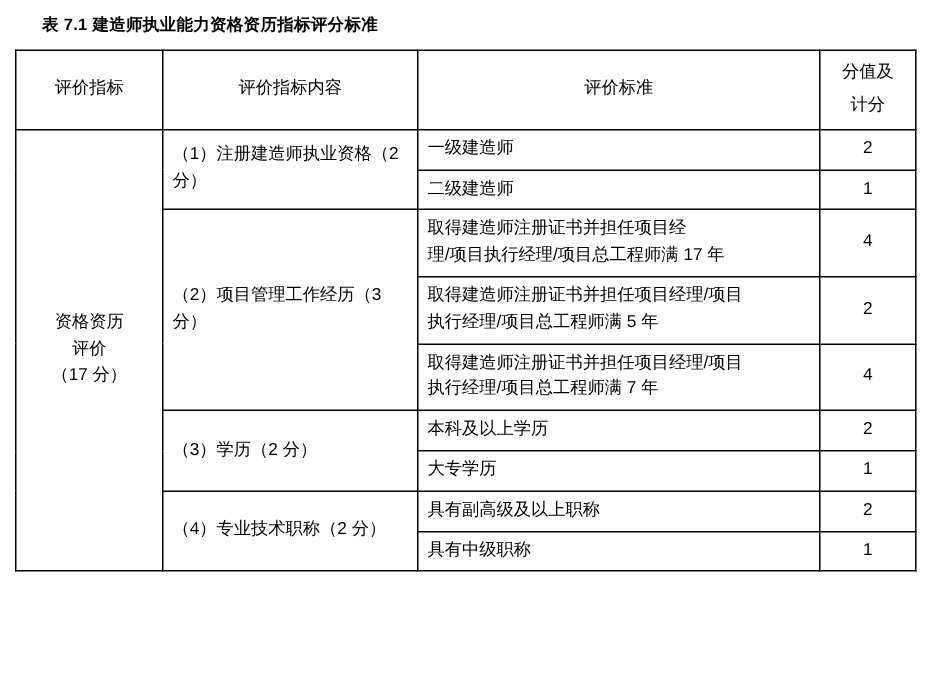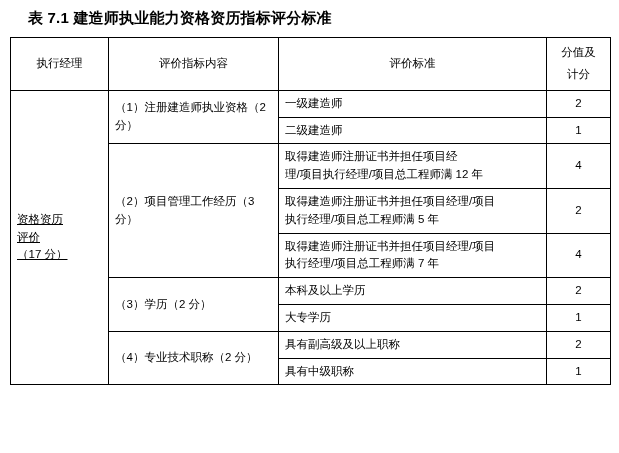--- a/index.html
+++ b/index.html
@@ -16,21 +16,21 @@
   }
   .page {
     position: relative;
     width: 619px;
     height: 453px;
     box-sizing: border-box;
     padding: 0;
   }
   .caption {
     font-family: "Liberation Sans", "DejaVu Sans", sans-serif;
-    font-size: 15px;
+    font-size: 11px;
     font-weight: bold;
     padding: 9px 0 9px 28px;
     letter-spacing: 0.2px;
     white-space: nowrap;
   }
   table.grid {
     border-collapse: collapse;
     table-layout: fixed;
     margin-left: 10px;
     width: 600px;
@@ -54,23 +54,22 @@
   }
   .c-center {
     text-align: center;
   }
   .col-a { width: 98px; }
   .col-b { width: 170px; }
   .col-c { width: 268px; }
   .col-d { width: 64px; }
 
   .cat-cell {
-    text-align: left;
+    text-align: center;
     line-height: 2.4;
-    text-decoration: underline;
   }
   .cat-cell span { display: block; }
   .crit {
     padding-left: 8px;
     margin-top: 40px;
   }
   .std {
     padding-left: 7px;
     padding-right: 4px;
   }
@@ -90,21 +89,21 @@
 
   <table class="grid">
     <colgroup>
       <col class="col-a">
       <col class="col-b">
       <col class="col-c">
       <col class="col-d">
     </colgroup>
     <tbody>
       <tr class="hdr">
-        <td class="c-center">执行经理</td>
+        <td class="c-center">评价指标</td>
         <td class="c-center">评价指标内容</td>
         <td class="c-center">评价标准</td>
         <td class="c-center two-line">
           <div>分值及</div>
           <div>计分</div>
         </td>
       </tr>
 
       <tr>
         <td class="cat-cell" rowspan="9">
@@ -119,21 +118,21 @@
 
       <tr>
         <td class="std">二级建造师</td>
         <td class="score">1</td>
       </tr>
 
       <tr>
         <td class="crit" rowspan="3">（2）项目管理工作经历（3 分）</td>
         <td class="std tall">
           <div>取得建造师注册证书并担任项目经</div>
-          <div>理/项目执行经理/项目总工程师满 12 年</div>
+          <div>理/项目执行经理/项目总工程师满 17 年</div>
         </td>
         <td class="score">4</td>
       </tr>
 
       <tr>
         <td class="std tall">
           <div>取得建造师注册证书并担任项目经理/项目</div>
           <div>执行经理/项目总工程师满 5 年</div>
         </td>
         <td class="score">2</td>

